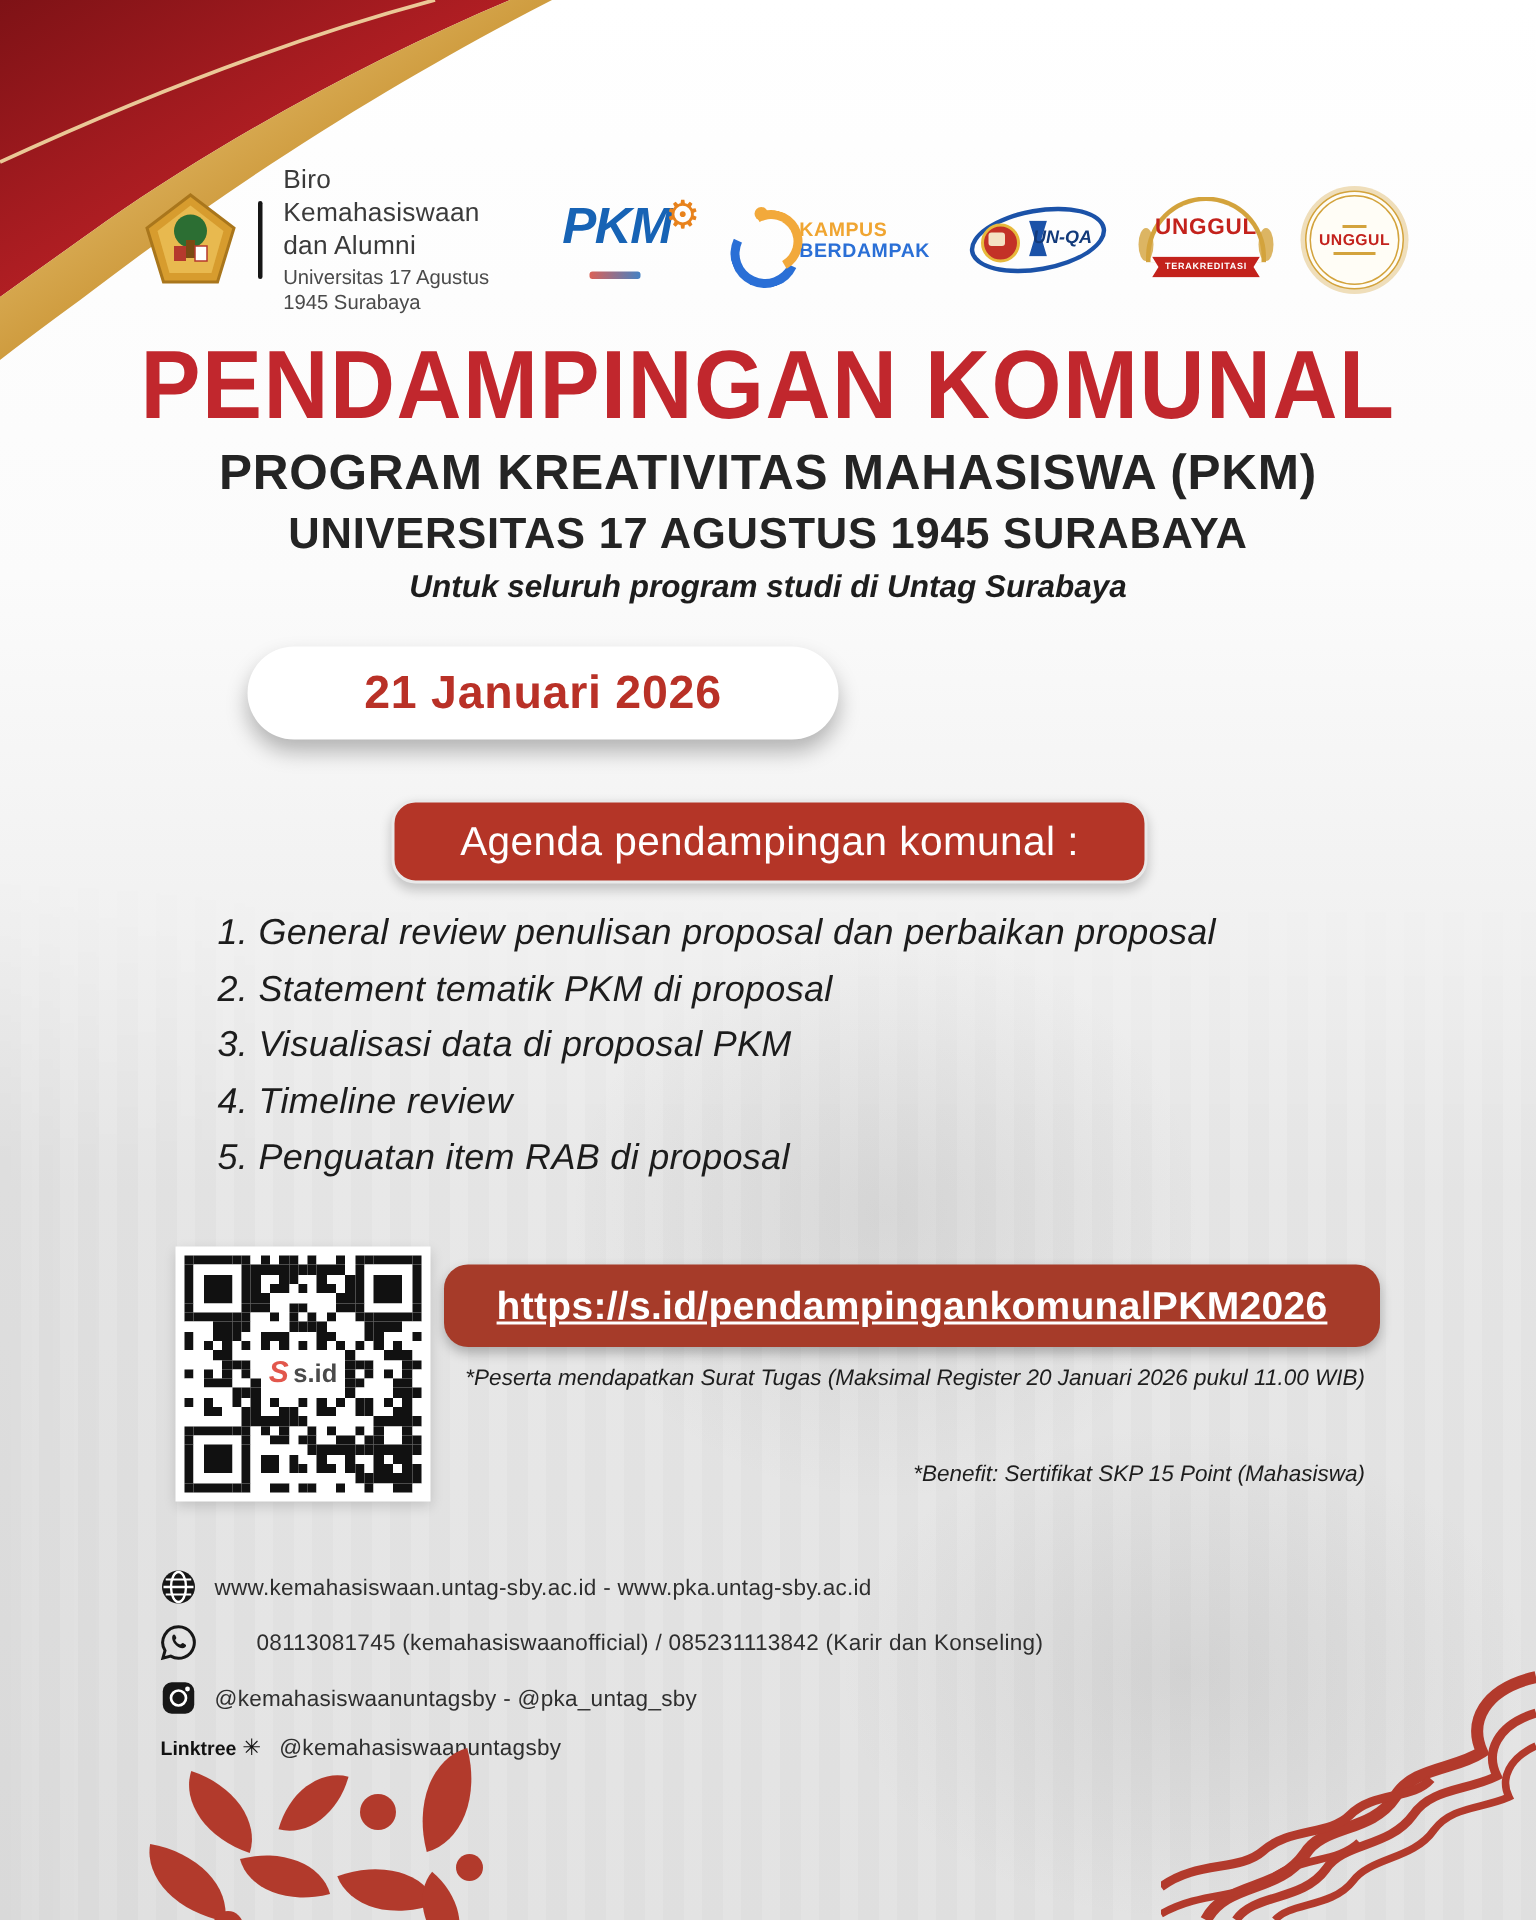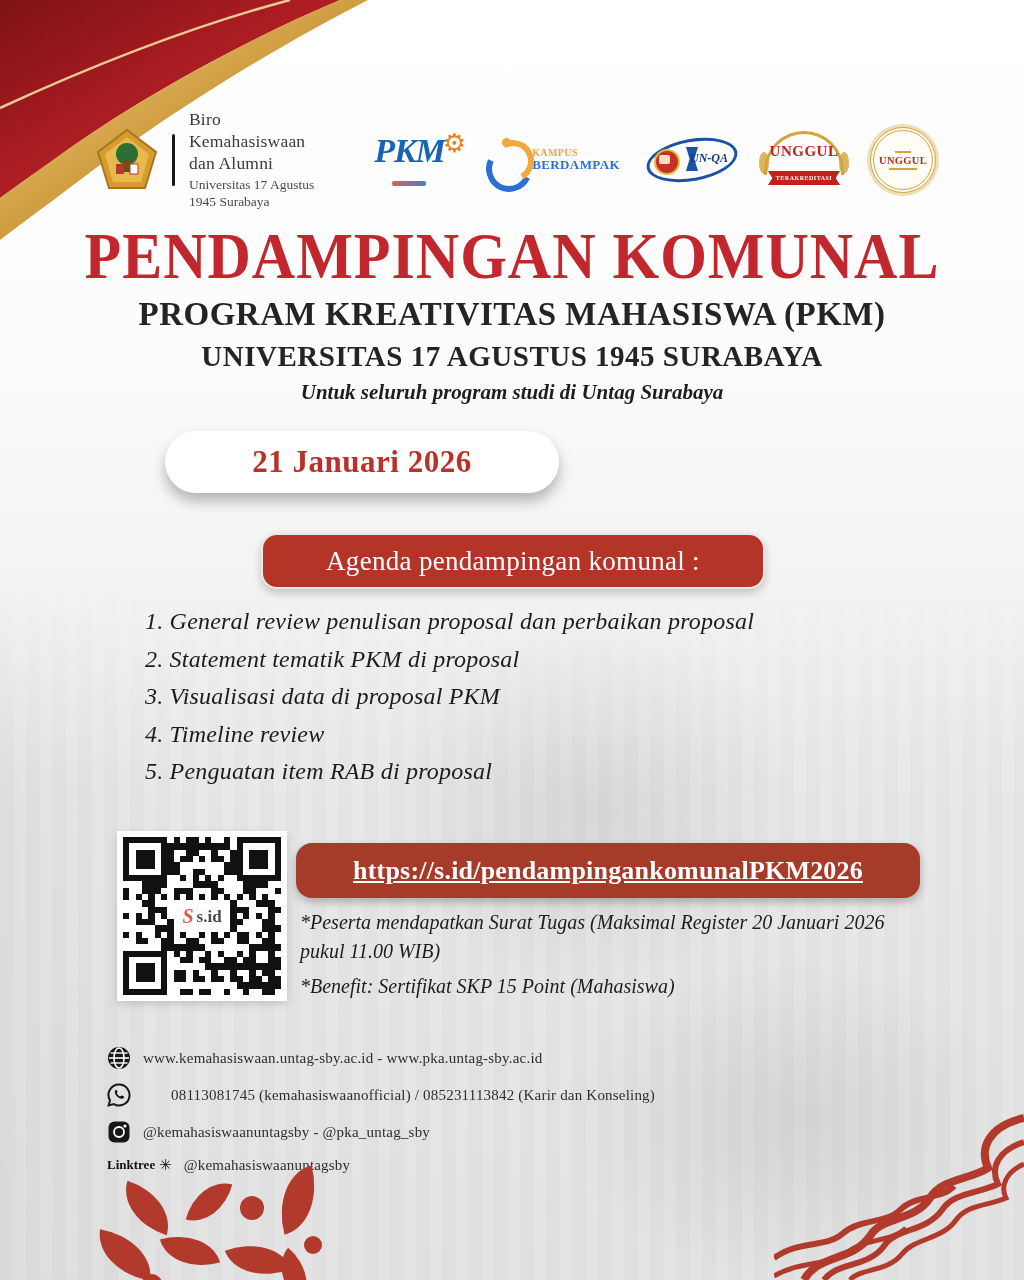--- a/index.html
+++ b/index.html
@@ -1,18 +1,18 @@
 <!DOCTYPE html>
 <html><head>
 <meta charset="utf-8">
 <style>
   html,body{margin:0;padding:0;background:#ffffff;}
   #poster{
     position:relative;width:1024px;height:1280px;overflow:hidden;
-    font-family:Liberation Serif, serif;
+    font-family:Liberation Sans, sans-serif;
     background:linear-gradient(180deg,#ffffff 0%,#fbfbfb 30%,#f1f1f1 48%,#e8e8e8 62%,#e3e3e3 100%);
   }
   
   .bg-texture{position:absolute;inset:0;pointer-events:none;
     background:
       repeating-linear-gradient(90deg,rgba(0,0,0,0.035) 0 14px,rgba(0,0,0,0) 14px 26px),
       linear-gradient(90deg,rgba(0,0,0,0.05),rgba(0,0,0,0) 18%);
     -webkit-mask:linear-gradient(180deg,transparent 45%,#000 60%,#000 100%);
             mask:linear-gradient(180deg,transparent 45%,#000 60%,#000 100%);
     opacity:.5;}
@@ -32,21 +32,21 @@
   .pkm-logo{position:relative;width:86px;height:56px;}
   .pkm-text{font-style:italic;font-weight:800;font-size:34px;color:#1763b5;letter-spacing:-1px;}
   .pkm-gear{position:absolute;right:-6px;top:-4px;font-size:26px;color:#e8821c;font-style:normal;}
   .pkm-sub{position:absolute;left:18px;bottom:2px;width:34px;height:5px;border-radius:2px;background:linear-gradient(90deg,#d23a2e,#1763b5);opacity:.8;}
   .kb-logo{display:flex;align-items:center;gap:8px;}
   .kb-mark{position:relative;width:38px;height:44px;}
   .kb-arc1{position:absolute;left:0;top:8px;width:34px;height:34px;border-radius:50%;border:6px solid transparent;border-left-color:#2a6fd6;border-bottom-color:#2a6fd6;transform:rotate(-20deg);}
   .kb-arc2{position:absolute;left:6px;top:2px;width:30px;height:30px;border-radius:50%;border:6px solid transparent;border-right-color:#f2a93b;border-top-color:#f2a93b;transform:rotate(15deg);}
   .kb-head{position:absolute;left:16px;top:0;width:9px;height:9px;border-radius:50%;background:#f2a93b;}
   .kb-text{line-height:1.05;font-weight:800;letter-spacing:.4px;}
-  .kb-l1{font-size:10px;color:#f0a531;}
+  .kb-l1{font-size:13px;color:#f0a531;}
   .kb-l2{font-size:13px;color:#2a6fd6;}
   .aunqa-logo{position:relative;width:92px;height:46px;}
   .aunqa-ellipse{position:absolute;inset:2px 0;border:3px solid #1b52a8;border-radius:50%;transform:rotate(-10deg);}
   .aunqa-circle{position:absolute;left:8px;top:12px;width:22px;height:22px;border-radius:50%;background:#c33127;border:2px solid #e7b93c;}
   .aunqa-flag{position:absolute;left:13px;top:18px;width:11px;height:9px;background:#f4e1c4;border-radius:2px;}
   .aunqa-text{position:absolute;right:10px;top:14px;font-size:12px;font-weight:800;font-style:italic;color:#123a7a;}
   .aunqa-band{position:absolute;left:40px;top:10px;width:12px;height:24px;background:#1b52a8;clip-path:polygon(0 0,100% 0,70% 50%,100% 100%,0 100%,30% 50%);}
   .unggul-logo{position:relative;width:80px;height:58px;text-align:center;}
   .laurel{position:absolute;top:0;left:0;width:80px;height:44px;border:3px solid #d3a33c;border-bottom:none;border-radius:40px 40px 0 0;box-sizing:border-box;}
   .laurel:before{content:"";position:absolute;left:-8px;top:18px;width:10px;height:22px;border-radius:50%;background:#d3a33c;opacity:.8;}
@@ -83,21 +83,21 @@
   .qr-wrap{position:absolute;left:117px;top:831px;width:170px;height:170px;background:#ffffff;padding:6px;box-sizing:border-box;box-shadow:0 3px 8px rgba(0,0,0,.15);}
   .qr-grid{position:relative;width:158px;height:158px;display:grid;grid-template-columns:repeat(25,1fr);grid-template-rows:repeat(25,1fr);background:#fff;}
   .qm{background:#fff;}
   .qm.on{background:#111;}
   .qr-center{position:absolute;left:50%;top:50%;transform:translate(-50%,-50%);background:#fff;padding:1px 4px;display:flex;align-items:center;gap:3px;}
   .sid-s{font-size:20px;font-weight:800;font-style:italic;color:#e2574c;}
   .sid-txt{font-size:17px;font-weight:800;color:#4a4a4a;}
   .link-btn{position:absolute;left:296px;top:843px;width:624px;height:55px;background:#a63b29;border-radius:16px;
     box-shadow:0 4px 8px rgba(0,0,0,.25);display:flex;align-items:center;justify-content:center;cursor:pointer;}
   .link-btn span{color:#ffffff;font-size:26px;font-weight:800;text-decoration:underline;letter-spacing:.2px;}
-  .note{position:absolute;left:300px;width:610px;font-size:20px;font-style:italic;font-weight:500;color:#1d1d1d;line-height:1.45;}
+  .note{position:absolute;left:300px;width:610px;font-size:15px;font-style:italic;font-weight:500;color:#1d1d1d;line-height:1.45;text-align:right;}
   .note1{top:908px;}
   .note2{top:972px;}
 
   
   .footer-row{position:absolute;left:107px;display:flex;align-items:center;gap:12px;}
   .fr1{top:1046px;} .fr2{top:1083px;gap:40px;} .fr3{top:1120px;} .fr4{top:1156px;}
   .footer-text{font-size:15px;color:#2e2e2e;letter-spacing:.2px;}
   .f-icon{width:24px;height:24px;flex:0 0 auto;display:flex;align-items:center;justify-content:center;}
   .linktree-brand{font-size:13px;font-weight:800;color:#111;}
   .linktree-star{font-size:15px;color:#111;margin-left:1px;}

